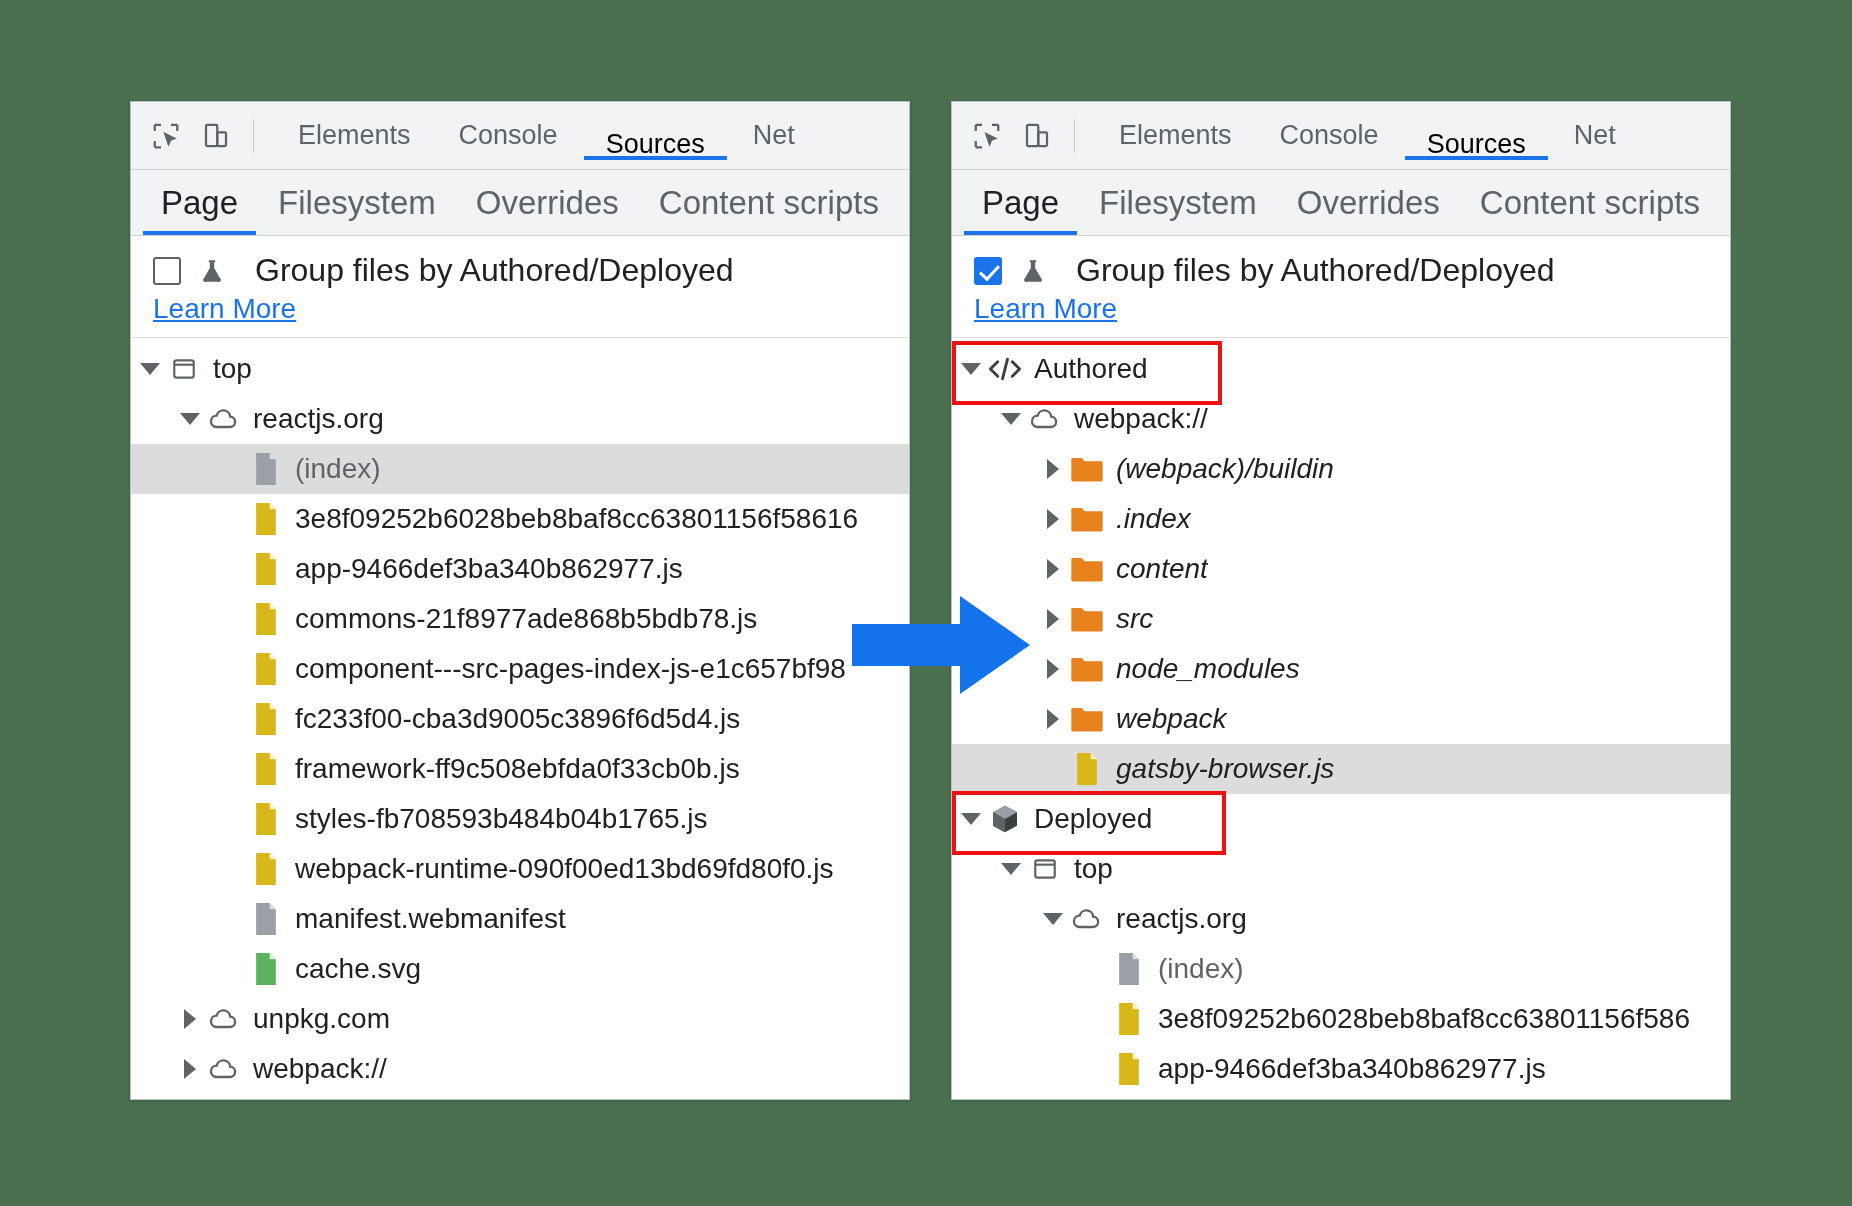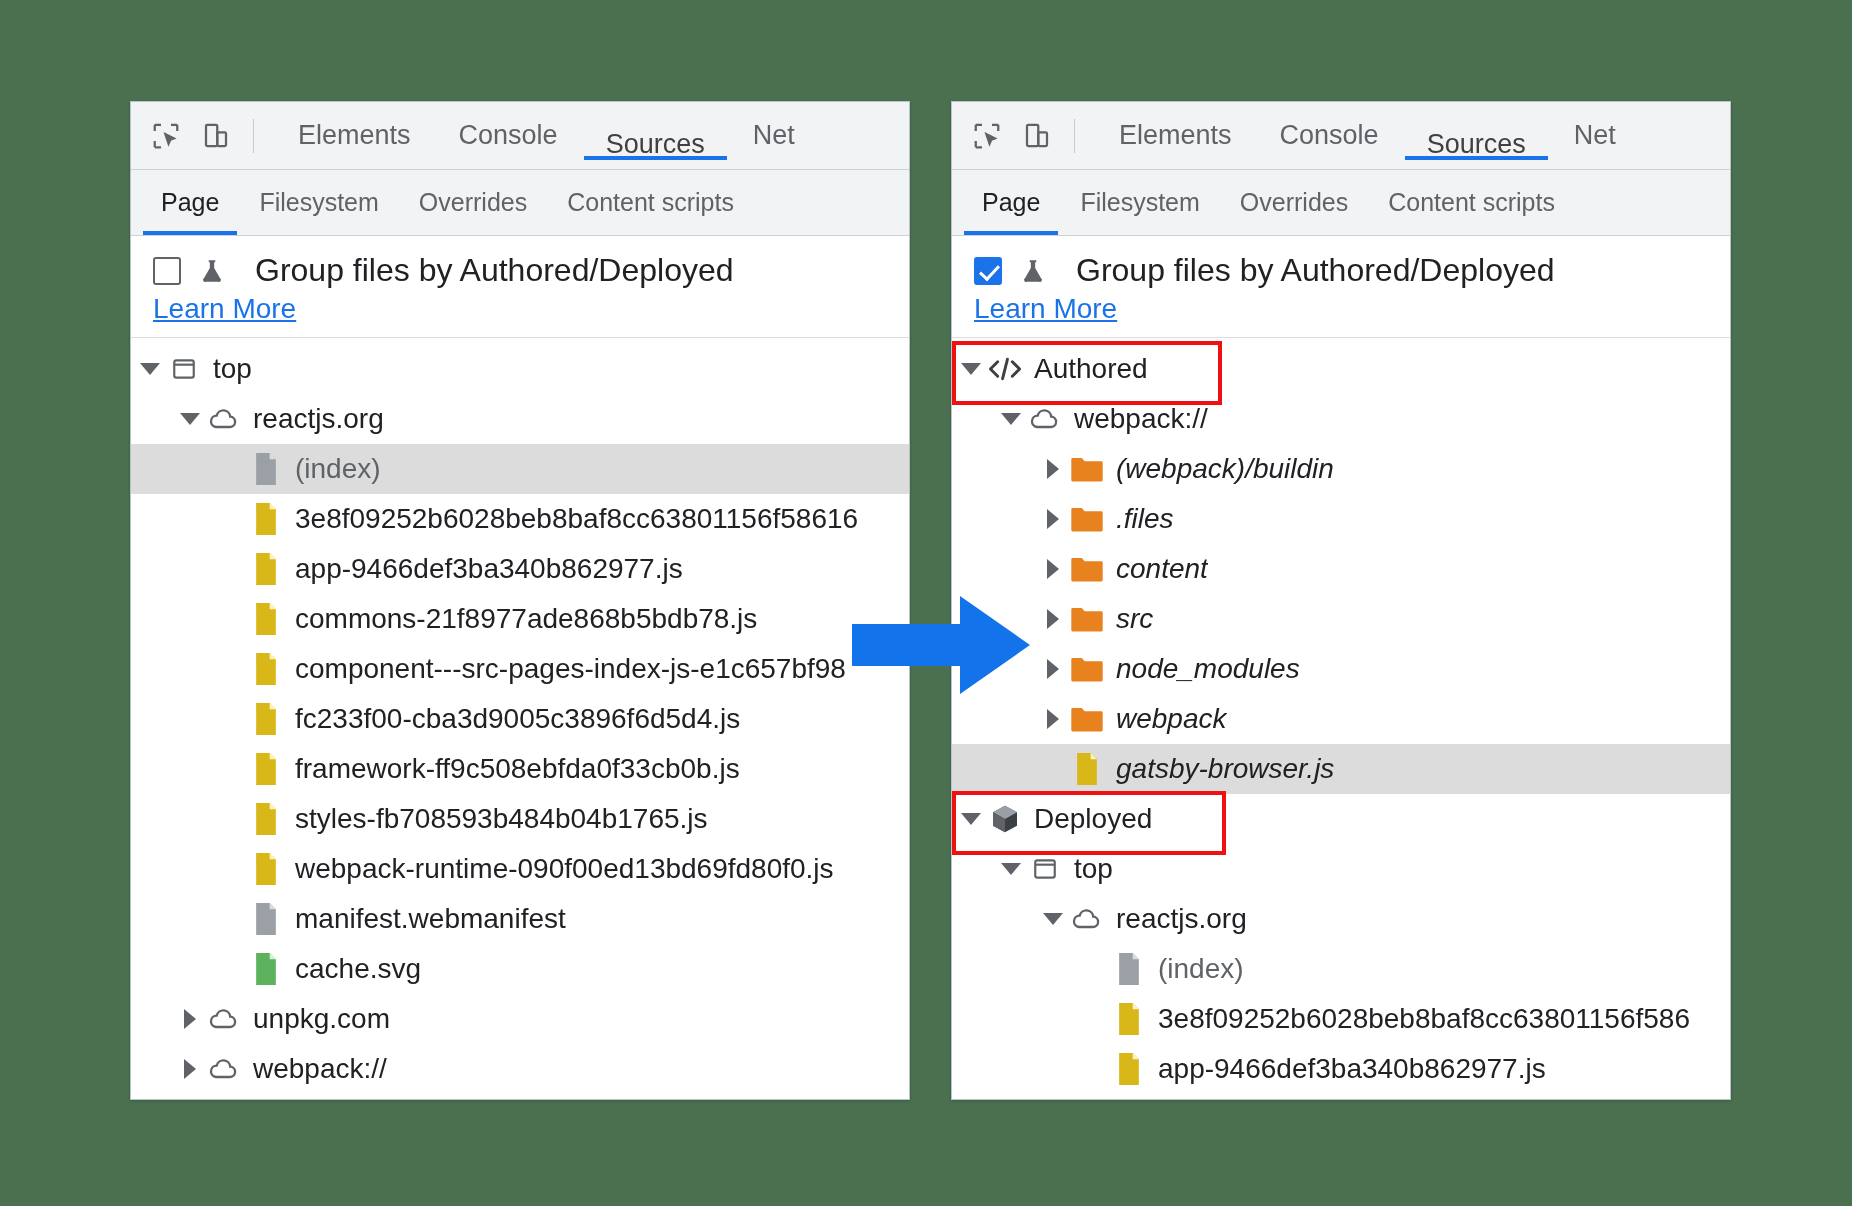--- a/index.html
+++ b/index.html
@@ -59,42 +59,42 @@
     display: flex; align-items: center; flex: 1; overflow: hidden;
   }
   .maintab {
     display: flex; align-items: center;
     padding: 0 24px;
     font-size: 27px;
     color: #5f6368;
     white-space: nowrap;
     position: relative;
   }
-  .maintab.active { color: #404040; margin-top: 17px; }
+  .maintab.active { color: #000000; margin-top: 17px; }
   .maintab.active::after {
     content: "";
     position: absolute;
     left: 2px; right: 2px; bottom: 0;
     height: 4px;
     background: #1a73e8;
   }
 
   
   .subbar {
     background: #f1f3f4;
     height: 66px;
     display: flex; align-items: stretch;
     border-bottom: 1px solid #cdd1d4;
     flex: none;
     padding-left: 10px;
   }
   .subtab {
     display: flex; align-items: center;
     padding: 0 20px;
-    font-size: 25px;
+    font-size: 33px;
     color: #5f6368;
     white-space: nowrap;
     position: relative;
   }
   .subtab.active { color: #202124; }
   .subtab.active::after {
     content: "";
     position: absolute;
     left: 2px; right: 2px; bottom: 0;
     height: 4px;
@@ -570,21 +570,21 @@
 
       <div class="row d2">
         <span class="twisty">
             <span class="tri-right"></span>
           </span>
         <span class="ico">
           <svg width="34" height="28" viewBox="0 0 26 21">
               <path d="M1 3a1 1 0 0 1 1-1h7l2.2 2.6H24a1 1 0 0 1 1 1V19a1 1 0 0 1-1 1H2a1 1 0 0 1-1-1z" fill="#e8821e"></path>
             </svg>
         </span>
-        <span class="label italic">.files</span>
+        <span class="label italic">.index</span>
       </div>
 
       <div class="row d2">
         <span class="twisty">
             <span class="tri-right"></span>
           </span>
         <span class="ico">
           <svg width="34" height="28" viewBox="0 0 26 21">
               <path d="M1 3a1 1 0 0 1 1-1h7l2.2 2.6H24a1 1 0 0 1 1 1V19a1 1 0 0 1-1 1H2a1 1 0 0 1-1-1z" fill="#e8821e"></path>
             </svg>

